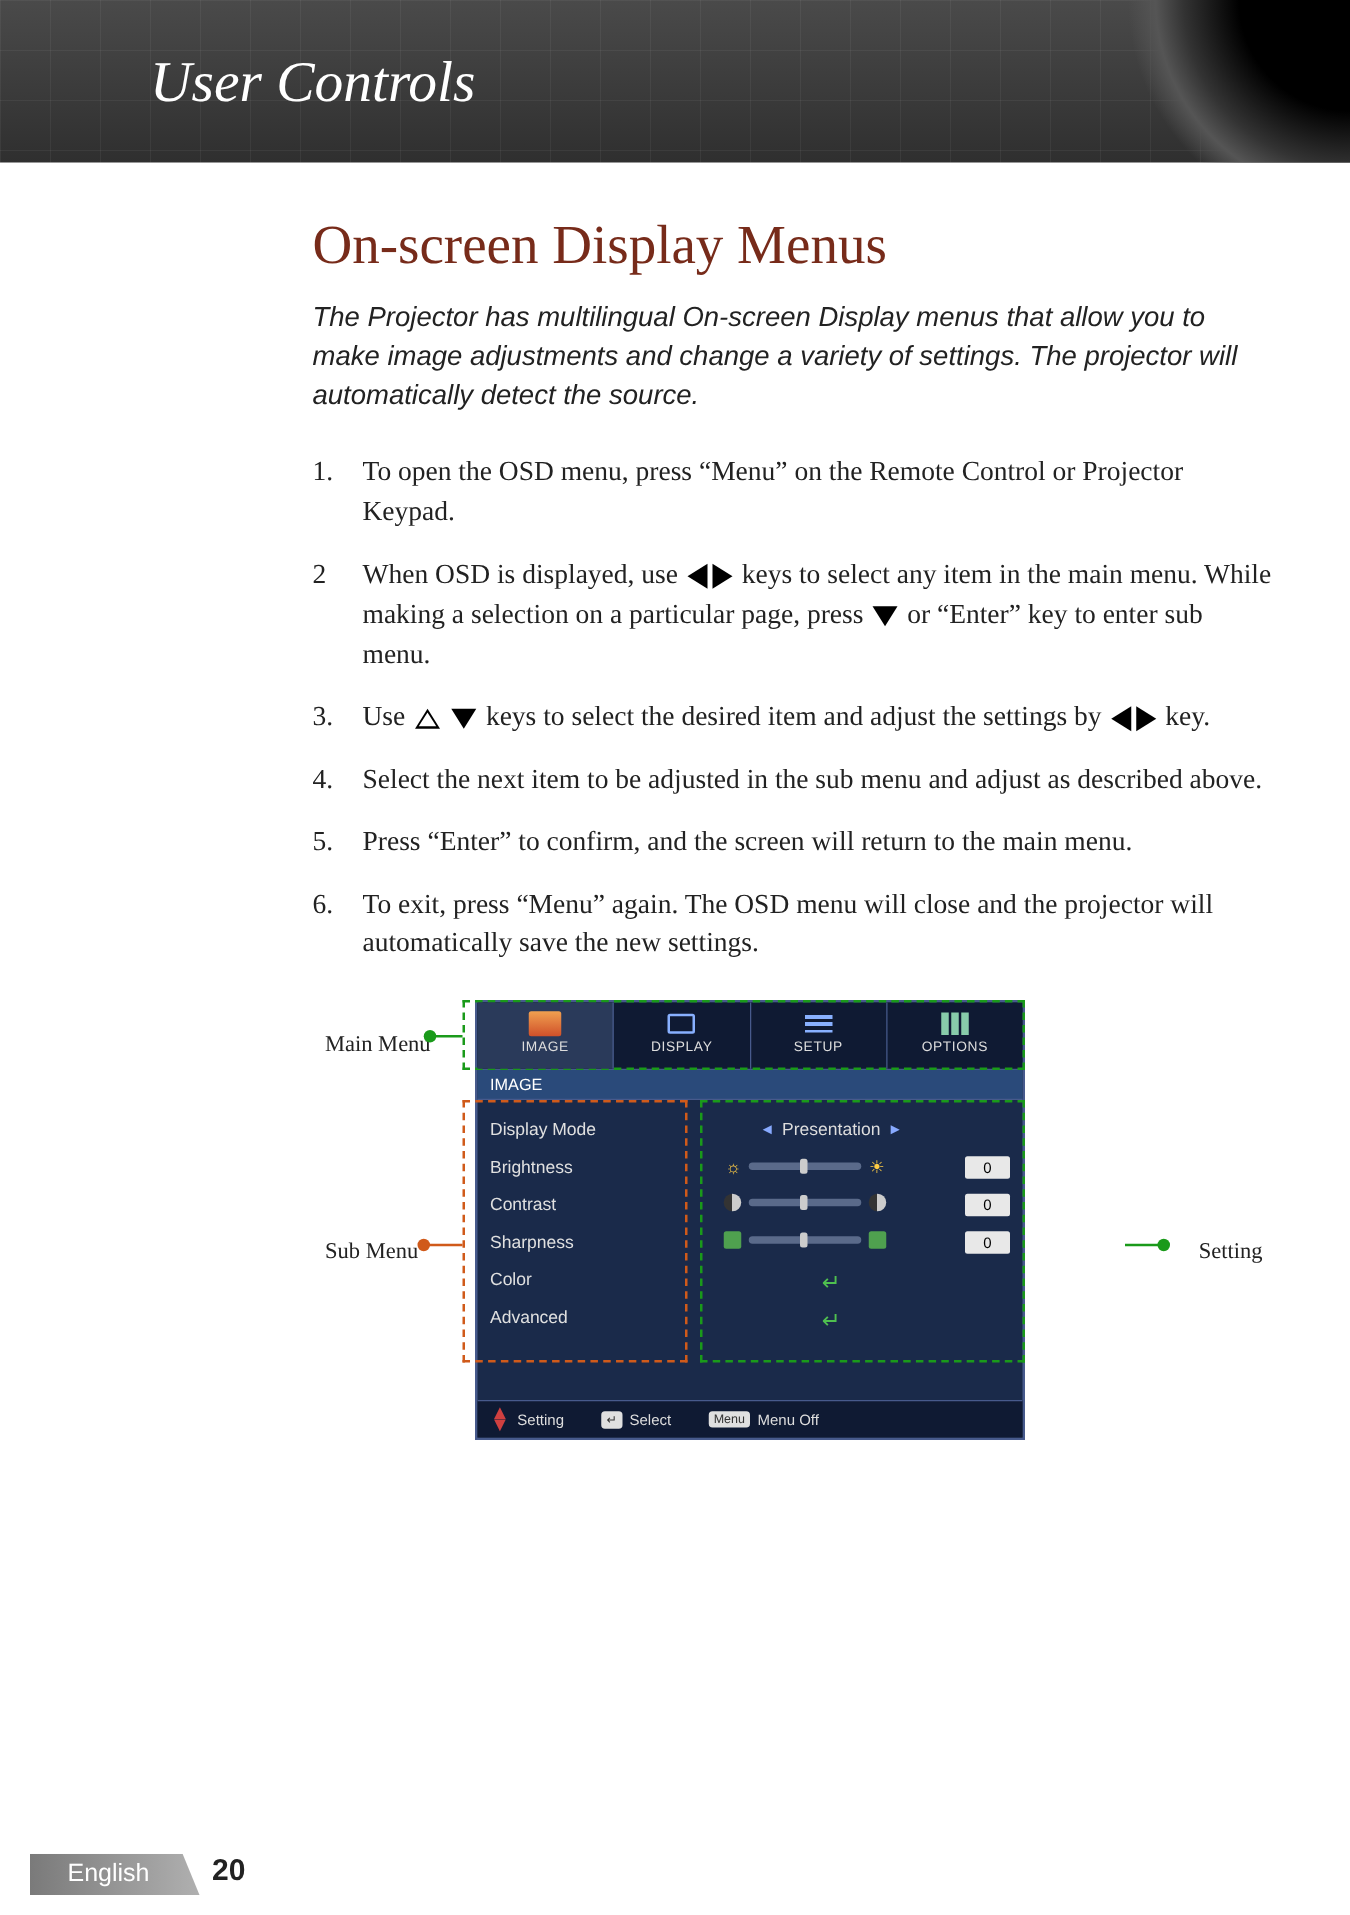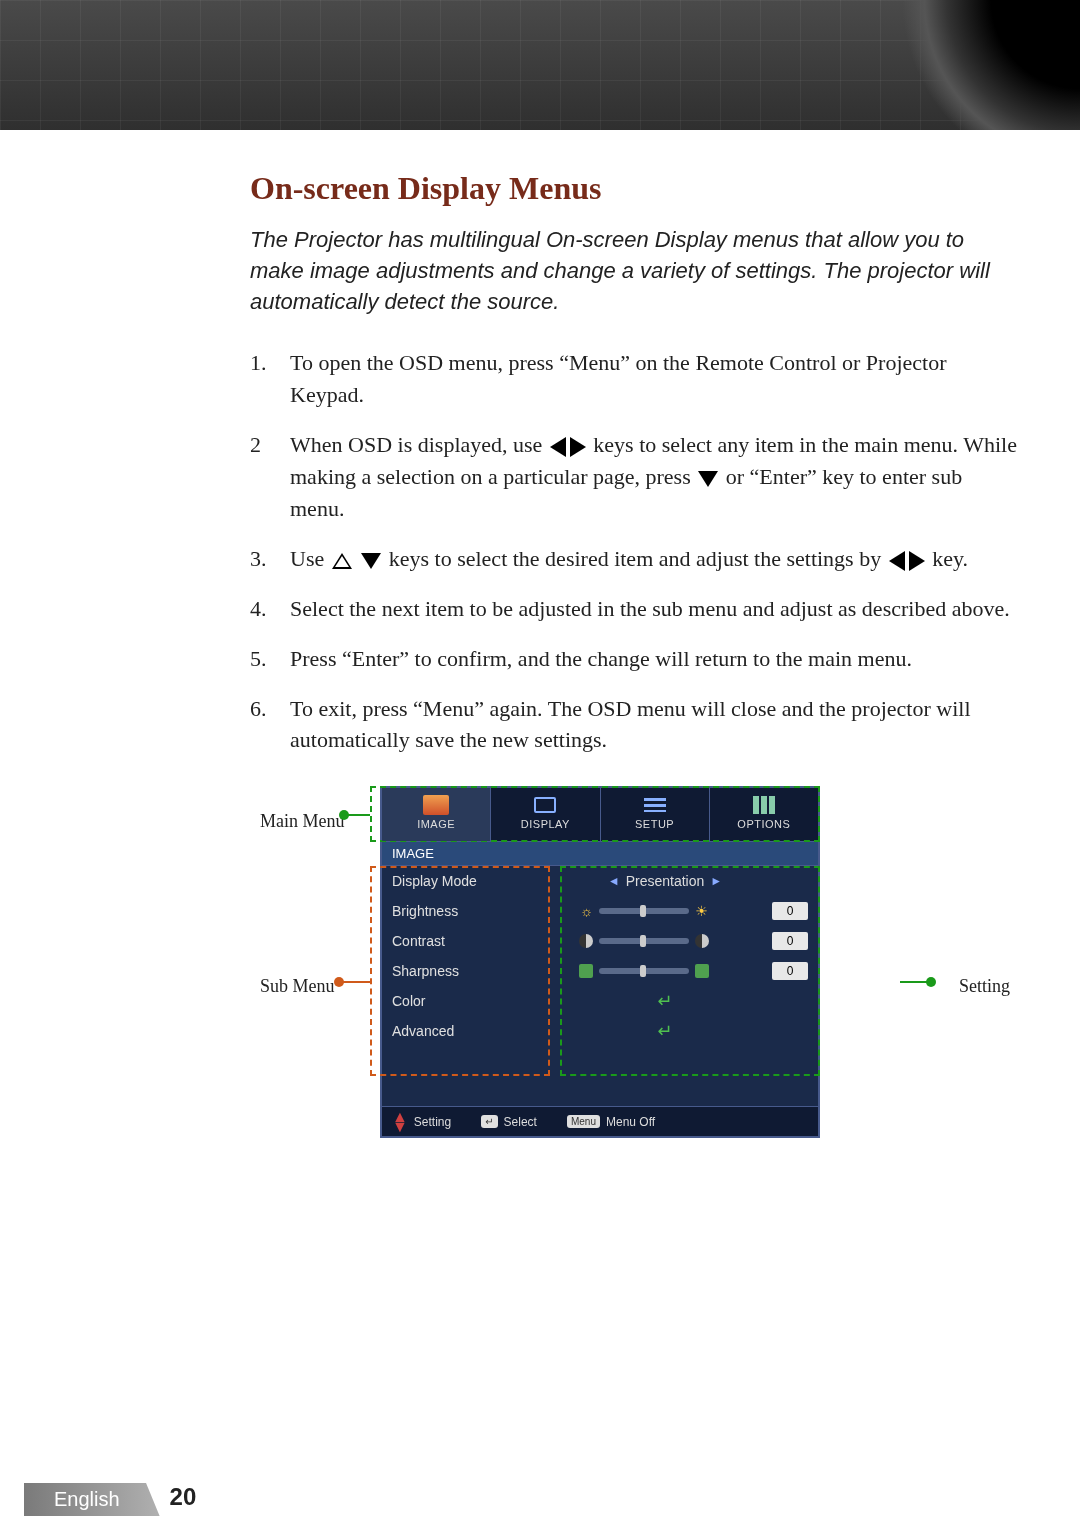--- a/index.html
+++ b/index.html
@@ -34,24 +34,24 @@
   .lens-corner {
     position: absolute;
     right: 0; top: 0;
     width: 180px; height: 130px;
     background: radial-gradient(circle at 100% 0%, #000 40%, #333 60%, #555 70%, transparent 80%);
   }
   .content {
     padding: 40px 60px 0 250px;
   }
   .h1 {
-    font-size: 32px;
+    font-size: 44px;
     color: #772b1a;
     margin-bottom: 18px;
-    font-weight: 700;
+    font-weight: 400;
   }
   .intro {
     font-style: italic;
     font-family: Verdana, Arial, sans-serif;
     font-size: 22px;
     line-height: 1.4;
     color: #222;
     margin-bottom: 30px;
   }
   .h2 {
@@ -179,21 +179,21 @@
   .osd .tab .tlabel { font-size: 11px; letter-spacing: 0.5px; }
   .osd .subhead {
     background: #2a4a7a;
     color: #fff;
     padding: 4px 10px;
     font-size: 13px;
     border-bottom: 1px solid #475a8c;
   }
   .osd .row {
     display: flex;
-    align-items: center;
+    align-items: flex-start;
     padding: 15px 10px;
     height: 28px;
   }
   .osd .row .rlabel { width: 130px; color: #e0e0e0; }
   .osd .row .rmid { flex: 1; display:flex; align-items:center; justify-content:center; gap:6px; }
   .osd .row .rval {
     width: 36px; height: 18px;
     background: #e8e8e8; color:#000;
     font-size: 12px;
     display:flex; align-items:center; justify-content:center;
@@ -297,37 +297,38 @@
   .ic-setup { width:22px;height:14px; background:repeating-linear-gradient(#88b0ff,#88b0ff 3px,transparent 3px,transparent 6px); }
   .ic-options { width:6px;height:18px;background:#88ccaa; box-shadow: 8px 0 #88ccaa, 16px 0 #88ccaa; margin-right:16px;}
   .ic-bright { color:#ffcc44; font-size:14px; }
   .ic-contrast { width:14px;height:14px;border-radius:50%;background:linear-gradient(90deg,#333 50%,#ccc 50%); }
   .ic-sharp { width:14px;height:14px;background:#4fa04f;border-radius:2px; }
 </style>
 </head>
 <body>
 
 <div class="header-band">
+  <div class="header-title">User Controls</div>
   <div class="lens-corner"></div>
 </div>
 
 <div class="content">
   <div class="h1">On-screen Display Menus</div>
   <div class="intro">The Projector has multilingual On-screen Display menus that allow you to make image adjustments and change a variety of settings. The projector will automatically detect the source.</div>
 
   <ol class="steps">
     <li><span>To open the OSD menu, press “Menu” on the Remote Control or Projector Keypad.</span></li>
     <li class="no-dot">
       <span>When OSD is displayed, use </span><span class="tri tri-left"></span><span class="tri tri-right"></span><span> keys to select any item in the main menu. While making a selection on a particular page, press </span><span class="tri tri-down"></span><span> or “Enter” key to enter sub menu.</span>
     </li>
     <li>
       <span>Use </span><span class="tri tri-up outline"></span> <span class="tri tri-down"></span><span> keys to select the desired item and adjust the settings by </span><span class="tri tri-left"></span><span class="tri tri-right"></span><span> key.</span>
     </li>
     <li><span>Select the next item to be adjusted in the sub menu and adjust as described above.</span></li>
-    <li><span>Press “Enter” to confirm, and the change will return to the main menu.</span></li>
+    <li><span>Press “Enter” to confirm, and the screen will return to the main menu.</span></li>
     <li><span>To exit, press “Menu” again. The OSD menu will close and the projector will automatically save the new settings.</span></li>
   </ol>
 
   <div class="osd-wrap">
     <div class="osd-label lbl-main">Main Menu</div>
     <div class="osd-label lbl-sub">Sub Menu</div>
     <div class="osd-label lbl-set">Setting</div>
     <div class="line-main"></div>
     <div class="line-sub"></div>
     <div class="line-set"></div>

